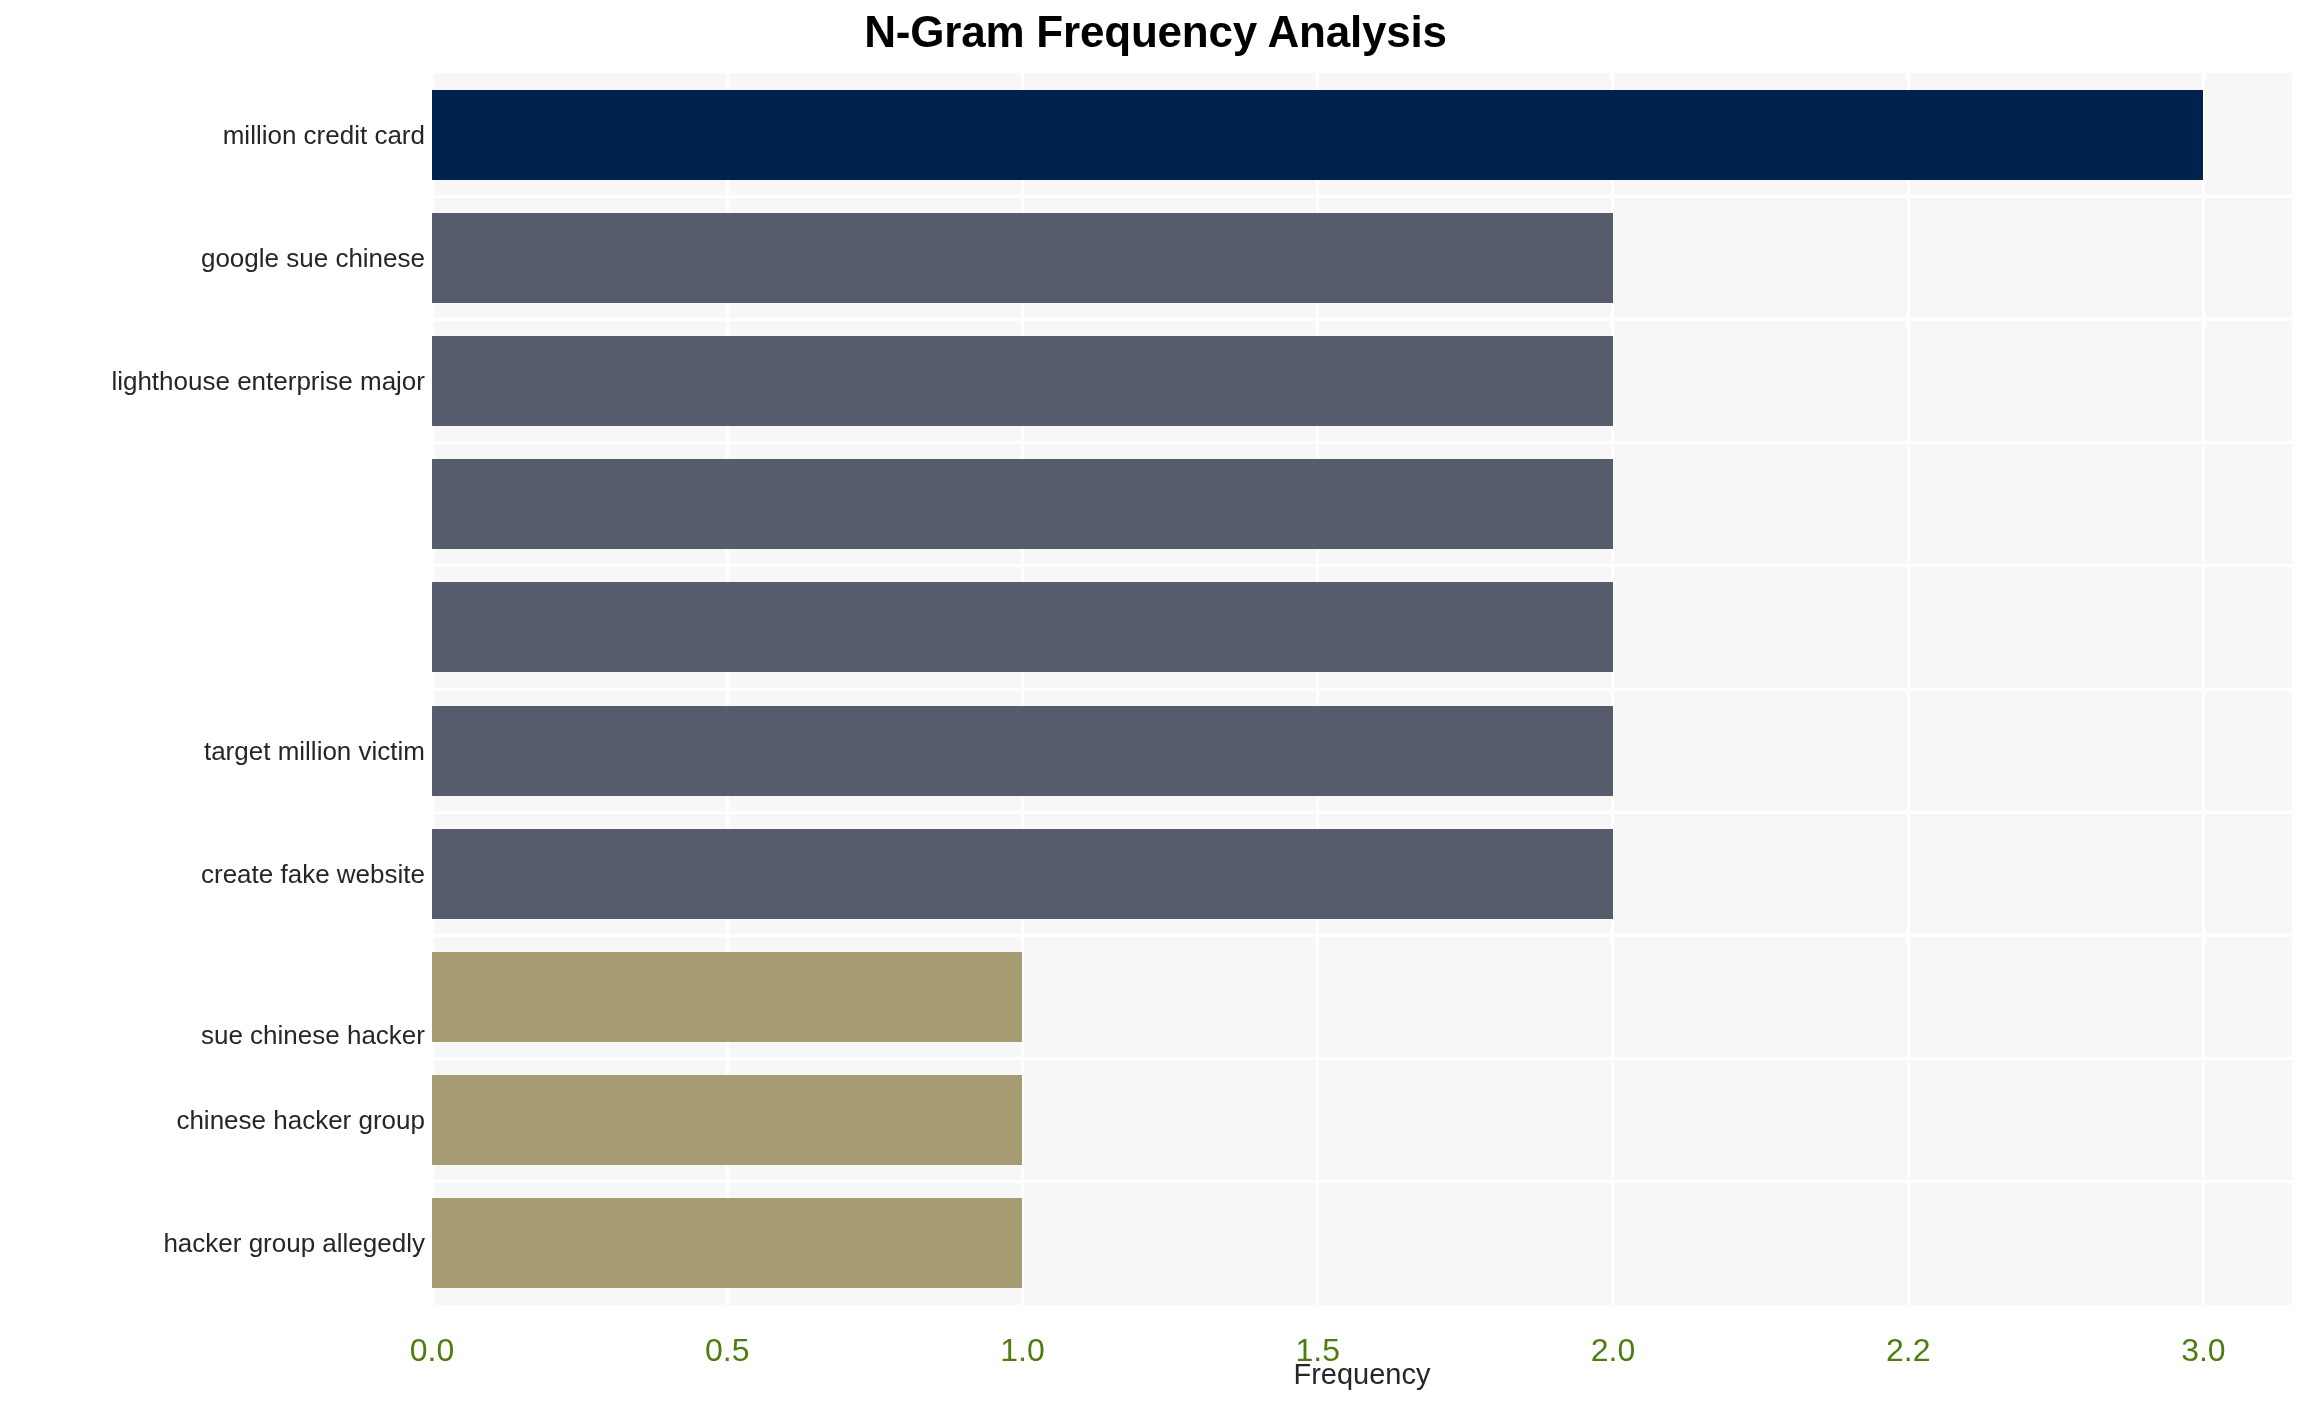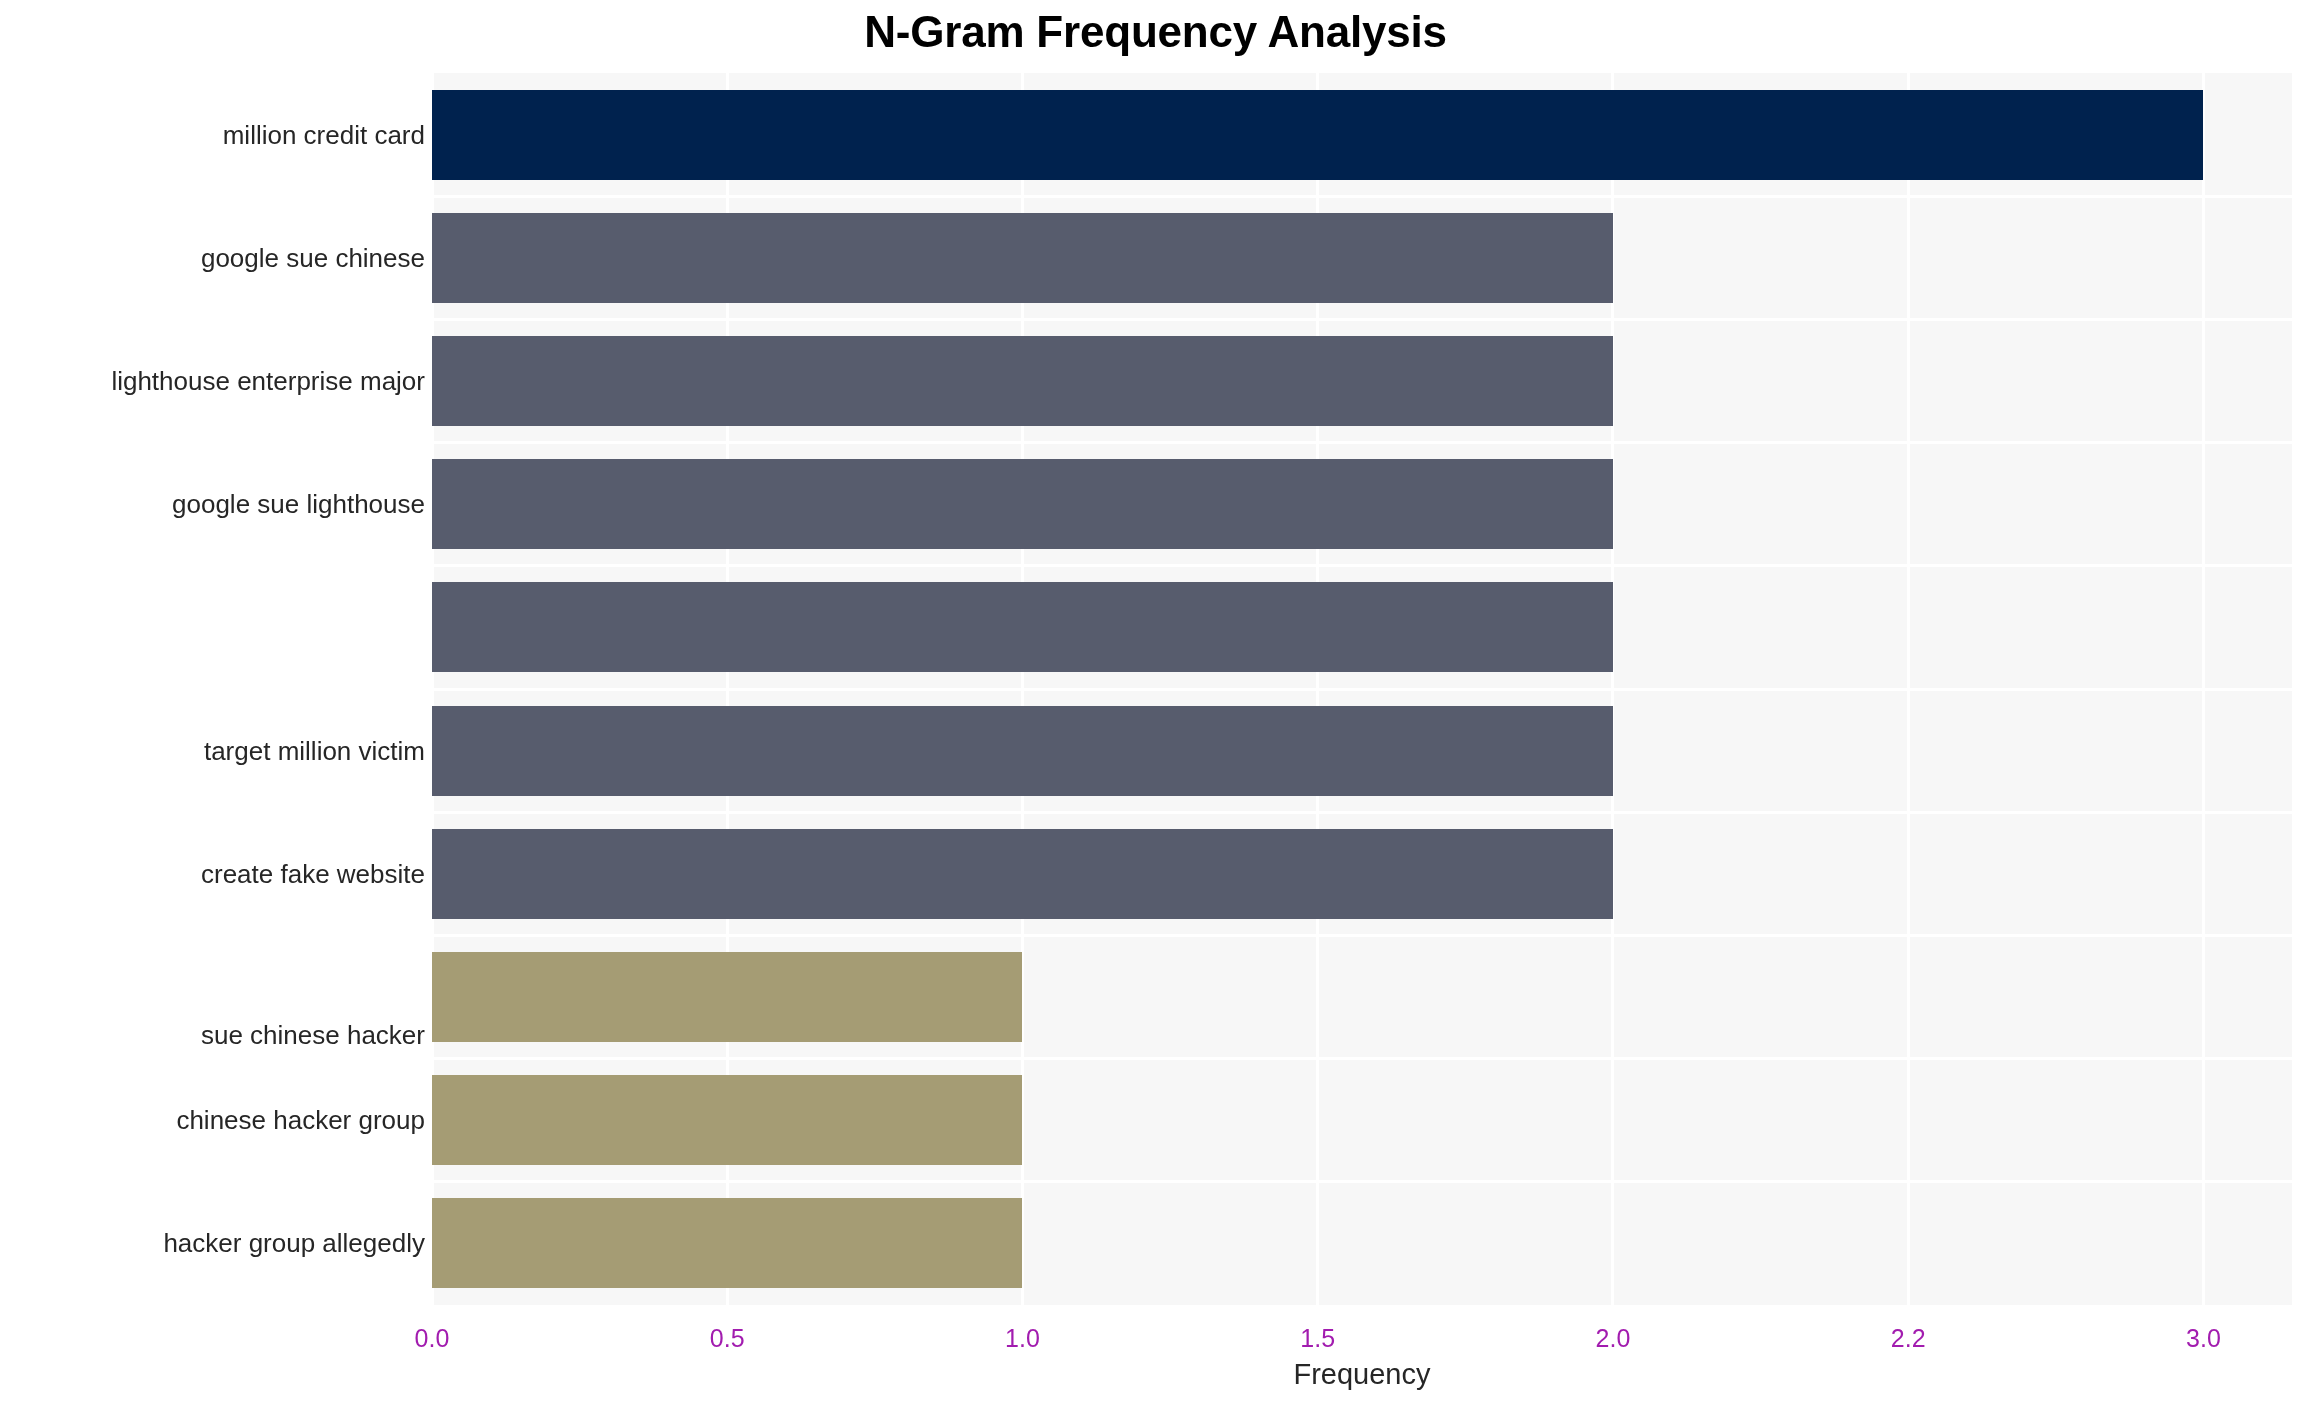--- a/index.html
+++ b/index.html
@@ -77,26 +77,26 @@
   }
   #x-ticks {
     position: absolute;
     left: 0;
     top: 1316px;
     width: 2311px;
     height: 46px;
   }
   .x-tick {
     position: absolute;
-    top: 8px;
+    top: 16px;
     width: 140px;
     margin-left: -70px;
     text-align: center;
-    font-size: 25px;
-    color: #a21caf;
+    font-size: 32px;
+    color: #4d7c0f;
   }
   #x-axis-title {
     position: absolute;
     left: 432px;
     top: 1358px;
     width: 1860px;
     text-align: center;
     font-size: 29px;
     color: #262626;
   }
@@ -134,21 +134,20 @@
       <div class="bar" title="create fake website: 2" style="top: 755.8px; width: 1180.95px; background: rgb(87, 92, 109);"></div>
       <div class="bar" title="sue chinese hacker: 1" style="top: 879px; width: 590.476px; background: rgb(165, 156, 116);"></div>
       <div class="bar" title="chinese hacker group: 1" style="top: 1002.2px; width: 590.476px; background: rgb(165, 156, 116);"></div>
       <div class="bar" title="hacker group allegedly: 1" style="top: 1125.4px; width: 590.476px; background: rgb(165, 156, 116);"></div>
     </div>
 
   <div id="y-labels">
       <div class="y-label" style="top: 43.6px;">million credit card</div>
       <div class="y-label" style="top: 166.8px;">google sue chinese</div>
       <div class="y-label" style="top: 290px;">lighthouse enterprise major</div>
-      <div class="y-label" style="top: 413.2px;">google sue lighthouse</div>
       <div class="y-label" style="top: 659.6px;">target million victim</div>
       <div class="y-label" style="top: 782.8px;">create fake website</div>
       <div class="y-label" style="top: 944px; margin-left: 11px;">sue chinese hacker</div>
       <div class="y-label" style="top: 1029.2px;">chinese hacker group</div>
       <div class="y-label" style="top: 1152.4px;">hacker group allegedly</div>
     </div>
 
   <div id="x-ticks">
       <div class="x-tick" style="left: 432px;">0.0</div>
       <div class="x-tick" style="left: 727.238px;">0.5</div>

